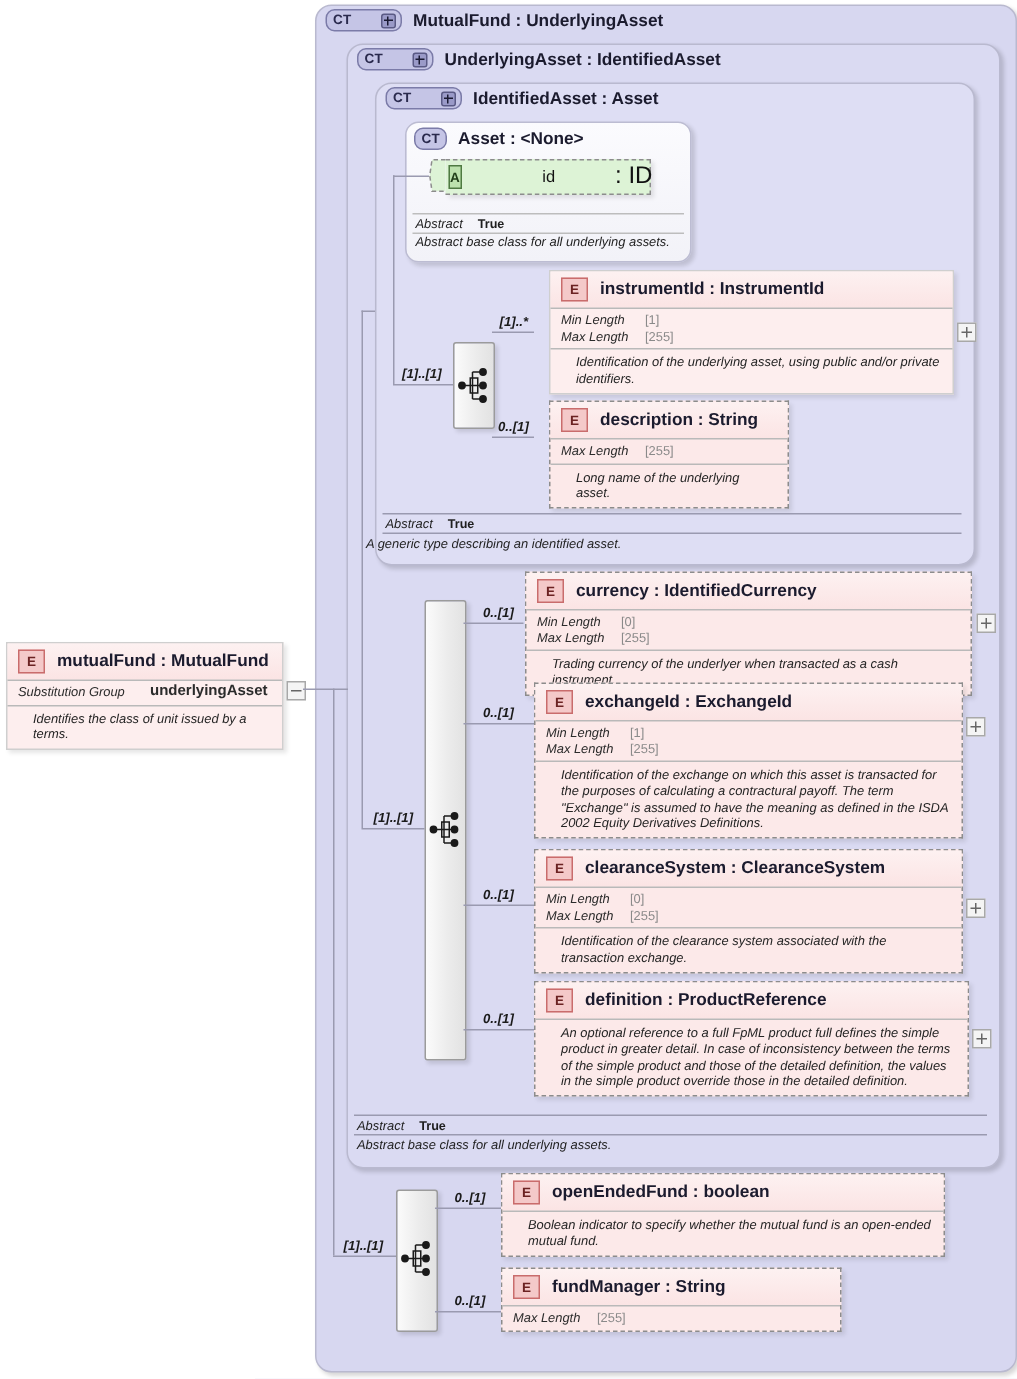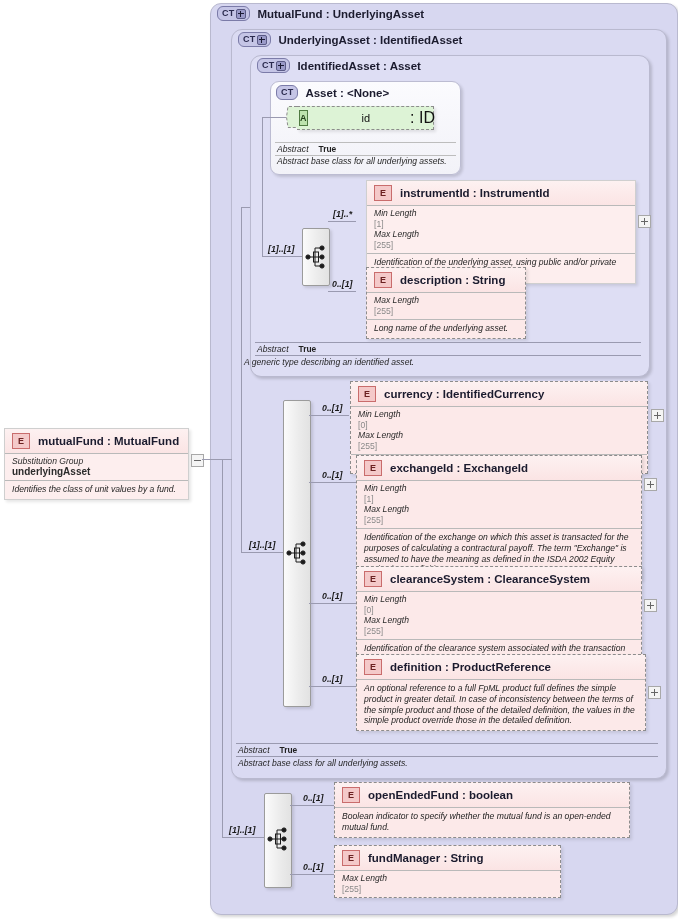--- a/index.html
+++ b/index.html
@@ -6,21 +6,21 @@
   body{font-family:"Liberation Sans",sans-serif;-webkit-font-smoothing:antialiased;}
   #canvas{position:relative;width:678px;height:919px;overflow:hidden;background:#fff;}
 
   
   .ct{position:absolute;border:1px solid #b9b9cf;border-radius:11px;
       background:#d7d7f0;box-shadow:2px 2px 3px rgba(0,0,0,.16);}
   .ct.lvl2{background:#dadaf2;}
   .ct.lvl3{background:#dedef4;}
   .ct-head{position:absolute;top:4px;left:11px;display:flex;align-items:center;gap:7px;
            white-space:nowrap;}
-  .ct-badge{display:inline-flex;align-items:center;gap:2px;
+  .ct-badge{display:inline-flex;align-items:center;gap:20px;
             border:1px solid #7b7ba8;border-radius:6px;background:#c5c5e6;
             padding:0px 3px 0px 4px;height:13px;line-height:13px;}
   .ct-badge .t{font-size:9px;font-weight:bold;color:#2a2a4d;letter-spacing:.2px;}
   .plusglyph{width:8px;height:8px;border:1px solid #5a5a85;background:#9a9ac8;
              border-radius:2px;position:relative;display:inline-block;}
   .plusglyph::before,.plusglyph::after{content:"";position:absolute;background:#1a1a33;}
   .plusglyph::before{left:1px;right:1px;top:3px;height:1px;}
   .plusglyph::after{top:1px;bottom:1px;left:3px;width:1px;}
   .ct-title{font-size:11.5px;font-weight:bold;color:#1b1b2e;}
 
@@ -35,24 +35,24 @@
   .ebox{position:absolute;background:#fce9e9;box-shadow:2px 2px 3px rgba(0,0,0,.10);}
   .ebox.solid{border:1px solid #cfcfcf;background:#fdeeee;}
   .ebox.dashed{border:1px dashed #8c8c8c;}
   .ebox .ehead{display:flex;align-items:center;gap:8px;padding:4px 6px 4px 7px;
                background:linear-gradient(180deg,#fdf1f1 0%,#fbe4e4 100%);white-space:nowrap;}
   .e-badge{width:16px;height:14px;border:1px solid #c96c6c;background:#f4c9c9;
            display:inline-flex;align-items:center;justify-content:center;
            font-size:9px;font-weight:bold;color:#6b2222;flex:0 0 auto;}
   .e-title{font-size:11.5px;font-weight:bold;color:#1b1b2e;}
   .facets{padding:2px 6px 3px 7px;border-top:1px solid #b9b9b9;}
-  .frow{display:flex;font-size:8.6px;line-height:10.5px;flex-direction:column;}
+  .frow{display:flex;font-size:8.6px;line-height:10.5px;}
   .fname{font-style:italic;color:#2b2b2b;width:56px;flex:0 0 auto;}
   .fval{color:#8a8a8a;}
-  .doc{padding:3px 7px 4px 7px;border-top:1px solid #b9b9b9;
+  .doc{padding:3px 7px 4px 17px;border-top:1px solid #b9b9b9;
        font-size:8.6px;line-height:10.8px;font-style:italic;color:#242424;}
   .doc.notop{border-top:1px solid #b9b9b9;}
 
   
   .abox{position:absolute;height:22px;border:1px dashed #8c8c8c;border-left:none;
         background:#ddf3d6;box-shadow:2px 2px 3px rgba(0,0,0,.10);}
   .abox .apoint{position:absolute;left:-11px;top:-1px;width:11px;height:22px;}
   .abox .arow{display:flex;align-items:center;height:22px;padding-left:2px;gap:6px;white-space:nowrap;}
   .a-badge{width:15px;height:14px;border:1px solid #4f7a42;background:#bde3ae;
            display:inline-flex;align-items:center;justify-content:center;
@@ -365,18 +365,18 @@
     <div class="ehead">
       <span class="e-badge">E</span>
       <span class="e-title">mutualFund : MutualFund</span>
     </div>
     <div class="facets">
       <div class="frow">
         <span class="fname" style="width:88px;">Substitution Group</span>
         <span class="fval" style="color:#2b2b2b;font-weight:bold;font-size:10px;">underlyingAsset</span>
       </div>
     </div>
-    <div class="doc">Identifies the class of unit values by a fund.</div>
+    <div class="doc">Identifies the class of unit issued by a terms.</div>
   </div>
   <div class="exp" style="left:191px;top:454px;"></div>
   <div class="hl" style="left:202px;top:459px;width:20px;"></div>
 
 </div>
 
 </body></html>

